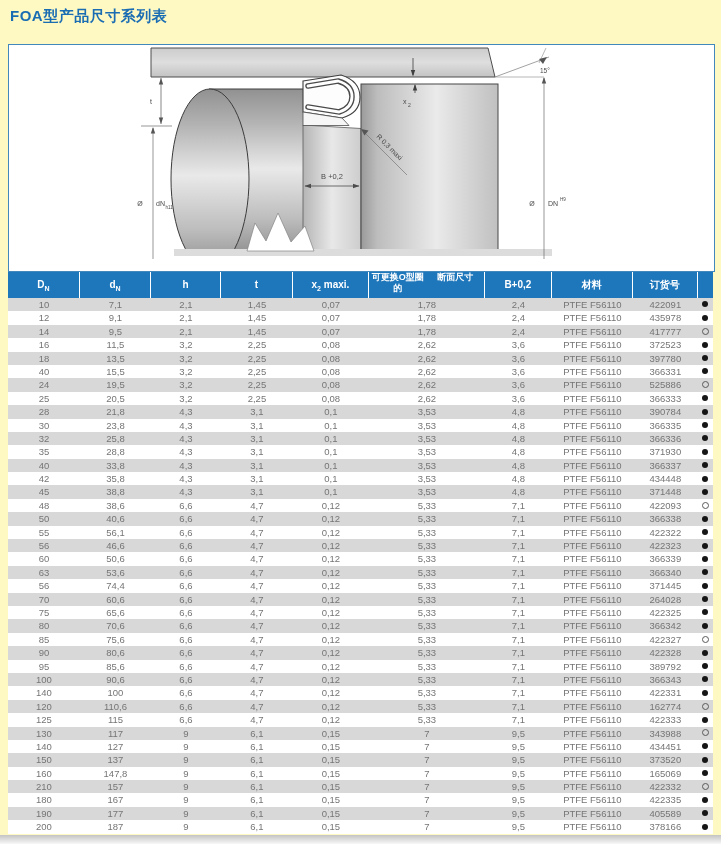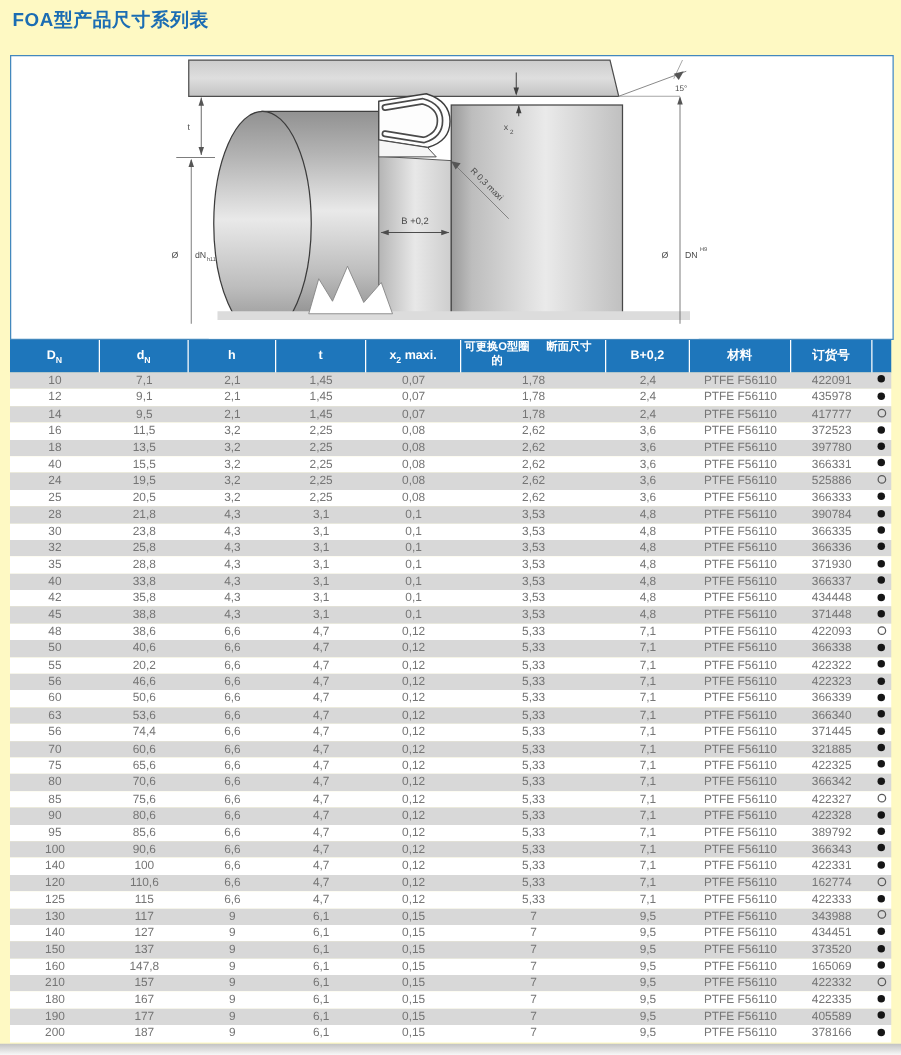--- a/index.html
+++ b/index.html
@@ -347,21 +347,21 @@
           <div class="tc c3">4,7</div>
           <div class="tc c4">0,12</div>
           <div class="tc c5">5,33</div>
           <div class="tc c6">7,1</div>
           <div class="tc c7">PTFE F56110</div>
           <div class="tc c8">366338</div>
           <div class="tc c9"><span class="dot-filled"></span></div>
         </div>
         <div class="trow even">
           <div class="tc c0">55</div>
-          <div class="tc c1">20,2</div>
+          <div class="tc c1">56,1</div>
           <div class="tc c2">6,6</div>
           <div class="tc c3">4,7</div>
           <div class="tc c4">0,12</div>
           <div class="tc c5">5,33</div>
           <div class="tc c6">7,1</div>
           <div class="tc c7">PTFE F56110</div>
           <div class="tc c8">422322</div>
           <div class="tc c9"><span class="dot-filled"></span></div>
         </div>
         <div class="trow odd">
@@ -414,21 +414,21 @@
         </div>
         <div class="trow odd">
           <div class="tc c0">70</div>
           <div class="tc c1">60,6</div>
           <div class="tc c2">6,6</div>
           <div class="tc c3">4,7</div>
           <div class="tc c4">0,12</div>
           <div class="tc c5">5,33</div>
           <div class="tc c6">7,1</div>
           <div class="tc c7">PTFE F56110</div>
-          <div class="tc c8">321885</div>
+          <div class="tc c8">264028</div>
           <div class="tc c9"><span class="dot-filled"></span></div>
         </div>
         <div class="trow even">
           <div class="tc c0">75</div>
           <div class="tc c1">65,6</div>
           <div class="tc c2">6,6</div>
           <div class="tc c3">4,7</div>
           <div class="tc c4">0,12</div>
           <div class="tc c5">5,33</div>
           <div class="tc c6">7,1</div>

